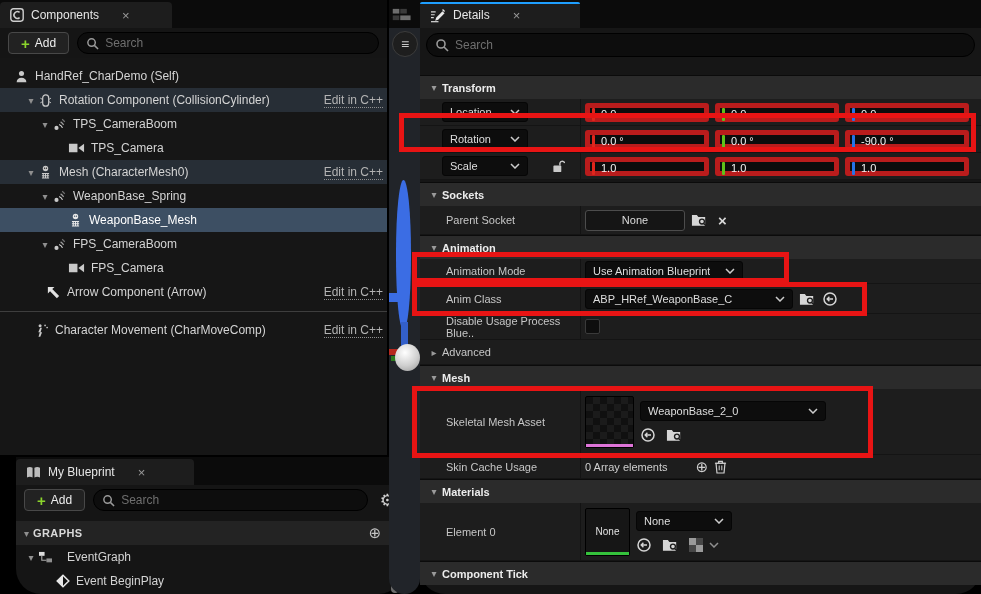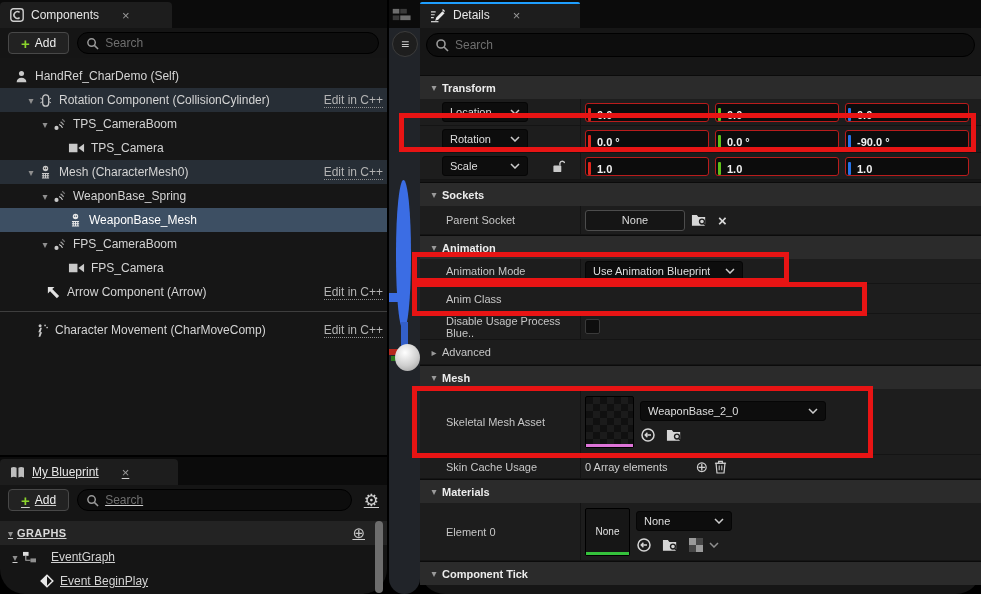--- a/index.html
+++ b/index.html
@@ -4,21 +4,21 @@
 <style>
   * { margin:0; padding:0; box-sizing:border-box; }
   html,body { width:981px; height:594px; }
   body {
     position:relative; overflow:hidden; background:#000;
     font-family:"Liberation Sans", sans-serif; color:#cfcfcf; font-size:12px;
     -webkit-font-smoothing:antialiased;
   }
   .panel { position:absolute; background:#151515;border-radius:25px; }
   #components-panel { left:0; top:0; width:388px; height:455px; border-right:1px solid #000; }
-  #myblueprint-panel { left:0; top:455px; width:388px; height:139px; border-top:2px solid #000; border-right:1px solid #000;text-decoration:underline; }
+  #myblueprint-panel { left:16px; top:455px; width:388px; height:139px; border-top:2px solid #000; border-right:1px solid #000; }
   #viewport-strip { left:389px; top:0; width:31px; height:594px; background:#212429; }
   #details-panel { left:420px; top:0; width:561px; height:594px; background:#161616; }
 
   
   .tabbar { height:28px; background:#0b0b0b; display:flex; align-items:flex-end; }
   .tab { height:26px; display:flex; align-items:center; gap:7px; padding:0 10px; background:#1d1d1d; border-radius:4px 4px 0 0; position:relative; }
   .tab .tab-title { color:#e6e6e6; font-size:12px; }
   .tab .tab-close { margin-left:16px; color:#9a9a9a; font-size:13px; cursor:pointer; }
   .tab.blue-top::before { content:""; position:absolute; left:0; right:0; top:0; height:2px; background:#1f9fff; border-radius:2px 2px 0 0; }
 
@@ -64,21 +64,21 @@
   .d-cat .cat-label { font-size:11px; font-weight:bold; color:#ececec; }
   .d-row { display:flex; align-items:center; background:#1d1d1d; border-bottom:1px solid #141414; }
   .d-name { width:160px; flex:none; padding-left:26px; color:#c6c6c6; font-size:11px; align-self:stretch; display:flex; align-items:center; }
   .d-val { flex:1; align-self:stretch; display:flex; align-items:center; gap:6px; border-left:1px solid #131313; padding-left:4px; }
   .gap12 { height:12px; background:#161616; }
 
   .combo { height:20px; background:#0d0d0d; border:1px solid #060606; border-radius:3px; display:flex; align-items:center; padding:0 7px; gap:8px; color:#dedede; font-size:11px; cursor:pointer; }
   .combo .combo-label { white-space:nowrap; overflow:hidden; }
   .combo.between { justify-content:space-between; }
 
-  .vec-field { width:124px; height:19px; background:#0c0c0c; border:1px solid #b91c1c; border-radius:3px; display:flex; align-items:flex-end; flex:none;font-weight:bold; }
+  .vec-field { width:124px; height:19px; background:#0c0c0c; border:5px solid #b91c1c; border-radius:3px; display:flex; align-items:flex-start; flex:none; }
   .axis-bar { width:3px; height:13px; margin:0 6px 0 2px; border-radius:1px; flex:none; }
   .vec-field .vec-value { color:#f2f2f2; font-size:11px; white-space:nowrap; }
 
   .none-box { width:100px; height:21px; border:1px solid #4c4c4c; border-radius:3px; background:#151515; display:flex; align-items:center; justify-content:center; color:#dcdcdc; font-size:11px; }
   .clear-x { color:#d8d8d8; font-size:15px; font-weight:bold; margin-left:4px; cursor:pointer; }
 
   .checkbox { width:15px; height:15px; background:#0e0e0e; border:1px solid #3a3a3a; border-radius:2px; cursor:pointer; }
 
   .thumb { width:49px; height:52px; flex:none; border:1px solid #000; border-radius:2px;
            background:repeating-conic-gradient(#1b1b1b 0% 25%, #101010 0% 50%); background-size:14px 14px; position:relative; }
@@ -509,20 +509,41 @@
         <svg width="10" height="6" viewBox="0 0 10 6">
             <path d="M1 1l4 4 4-4" stroke="#ccc" stroke-width="1.5" fill="none"></path>
           </svg>
       </div>
     </div>
   </div>
   <div class="d-row" style="height:30px">
     <div class="d-name">
         <span>Anim Class</span>
       </div>
+    <div class="d-val">
+      <div class="combo" style="width:208px;justify-content:space-between">
+        <span class="combo-label">ABP_HRef_WeaponBase_C</span>
+        <svg width="10" height="6" viewBox="0 0 10 6">
+            <path d="M1 1l4 4 4-4" stroke="#ccc" stroke-width="1.5" fill="none"></path>
+          </svg>
+      </div>
+      <span class="icon">
+        <svg width="17" height="14" viewBox="0 0 18 14">
+            <path d="M1 1.8h5.2L7.8 3.8H15v9.4H1z" fill="#d6d6d6"></path>
+            <circle cx="11.6" cy="8.6" r="2.6" fill="none" stroke="#1d1d1d" stroke-width="1.4"></circle>
+            <path d="M13.4 10.6l2.4 2.4" stroke="#1d1d1d" stroke-width="1.5"></path>
+          </svg>
+      </span>
+      <span class="icon">
+        <svg width="16" height="16" viewBox="0 0 16 16">
+            <circle cx="8" cy="8" r="6" fill="none" stroke="#d6d6d6" stroke-width="1.5"></circle>
+            <path d="M11 8H5.4M7.4 5.8L5.2 8l2.2 2.2" fill="none" stroke="#d6d6d6" stroke-width="1.4"></path>
+          </svg>
+      </span>
+    </div>
   </div>
   <div class="d-row" style="height:26px">
     <div class="d-name">
         <span>Disable Usage Process Blue..</span>
       </div>
     <div class="d-val">
       <div class="checkbox"></div>
     </div>
   </div>
   <div class="d-row" style="height:25px;background:#1d1d1d">

